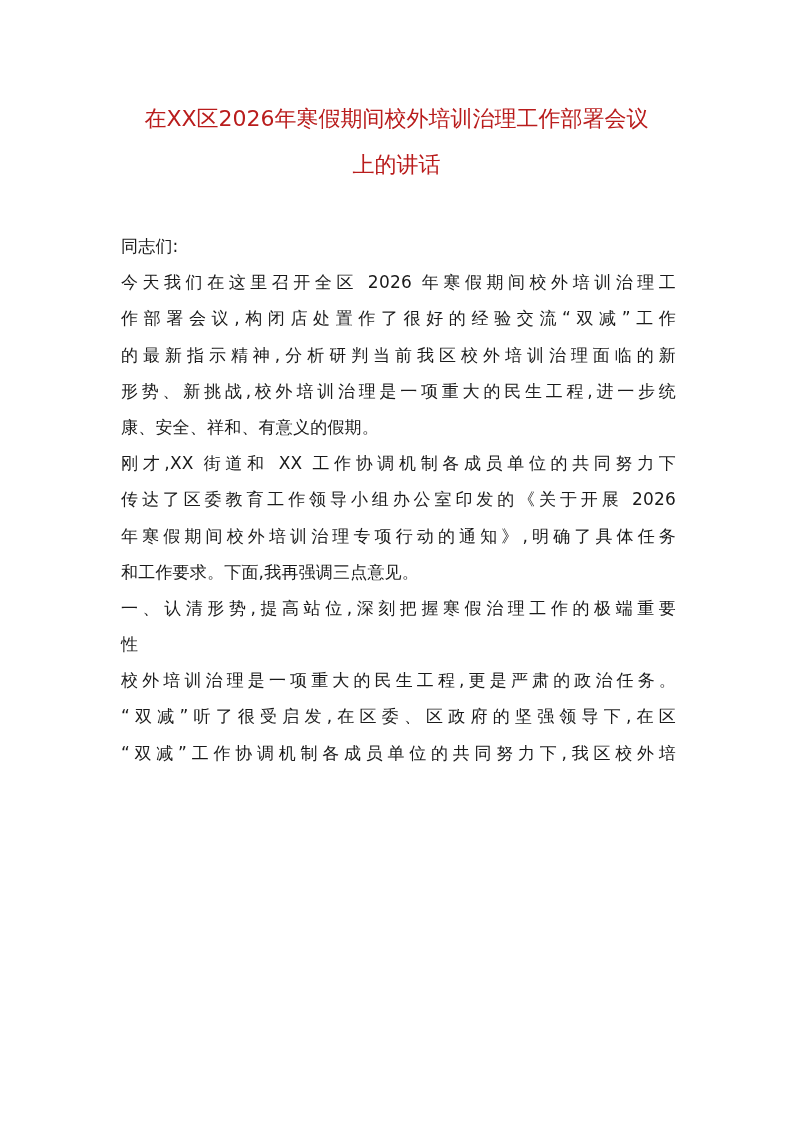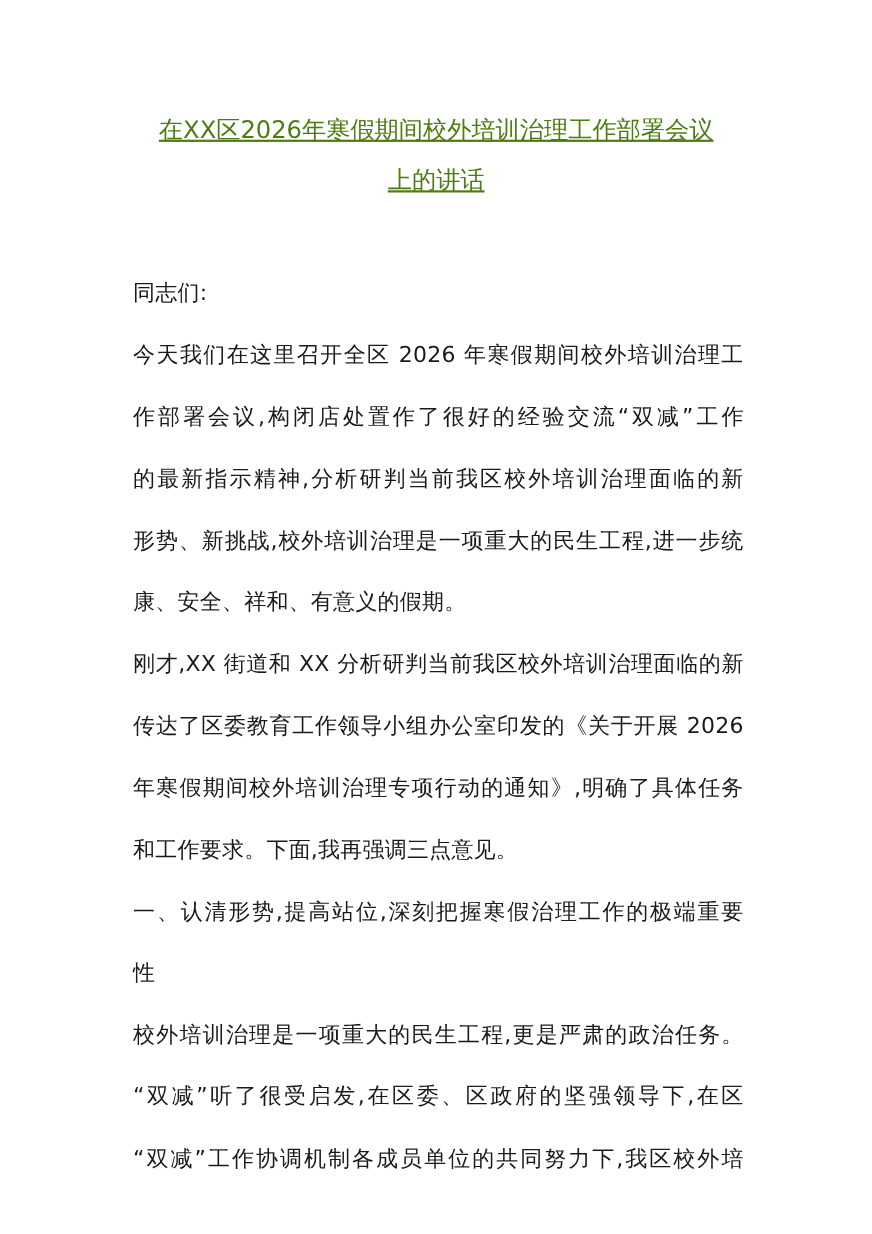--- a/index.html
+++ b/index.html
@@ -1,41 +1,41 @@
 <!DOCTYPE html>
 <html><head>
   <meta charset="utf-8">
   <style>
     html, body { margin: 0; padding: 0; background: #ffffff; }
     body { width: 793px; height: 1122px; position: relative; overflow: hidden;
            font-family: "DejaVu Sans", "Liberation Sans", sans-serif; color: #1a1a1a; }
     .title { position: absolute; left: 100px; width: 593px; text-align: center;
-             font-size: 22px; line-height: 46px; top: 96px; color: #4d7c0f; text-decoration: underline; }
+             font-size: 22px; line-height: 46px; top: 96px; color: #b91c1c; }
     .title .line { display: block; white-space: nowrap; }
     .body { position: absolute; left: 121px; top: 228px; width: 555px; }
-    .ln { display: block; height: 36.2px; line-height: 36.2px; font-size: 20px;
-          white-space: nowrap; letter-spacing: 0.2px; margin-top: 20px; }
+    .ln { display: block; height: 36.2px; line-height: 36.2px; font-size: 17px;
+          white-space: nowrap; letter-spacing: 0.2px; }
     .ln.just { text-align: justify; text-align-last: justify; }
   </style>
 </head>
 <body>
 
 <div class="title">
   <span class="line">在XX区2026年寒假期间校外培训治理工作部署会议</span>
   <span class="line">上的讲话</span>
 </div>
 
 <div class="body" id="body">
     <span class="ln">同志们:</span>
     <span class="ln just">今天我们在这里召开全区 2026 年寒假期间校外培训治理工</span>
     <span class="ln just">作部署会议,构闭店处置作了很好的经验交流“双减”工作</span>
     <span class="ln just">的最新指示精神,分析研判当前我区校外培训治理面临的新</span>
     <span class="ln just">形势、新挑战,校外培训治理是一项重大的民生工程,进一步统</span>
     <span class="ln">康、安全、祥和、有意义的假期。</span>
-    <span class="ln just">刚才,XX 街道和 XX 分析研判当前我区校外培训治理面临的新</span>
+    <span class="ln just">刚才,XX 街道和 XX 工作协调机制各成员单位的共同努力下</span>
     <span class="ln just">传达了区委教育工作领导小组办公室印发的《关于开展 2026</span>
     <span class="ln just">年寒假期间校外培训治理专项行动的通知》,明确了具体任务</span>
     <span class="ln">和工作要求。下面,我再强调三点意见。</span>
     <span class="ln just">一、认清形势,提高站位,深刻把握寒假治理工作的极端重要</span>
     <span class="ln">性</span>
     <span class="ln just">校外培训治理是一项重大的民生工程,更是严肃的政治任务。</span>
     <span class="ln just">“双减”听了很受启发,在区委、区政府的坚强领导下,在区</span>
     <span class="ln just">“双减”工作协调机制各成员单位的共同努力下,我区校外培</span>
   </div>
 

